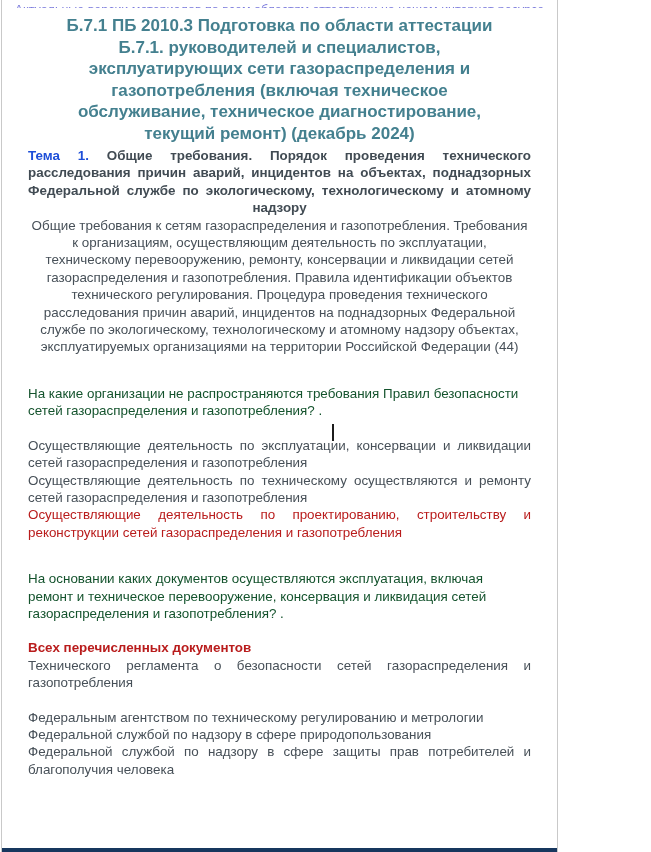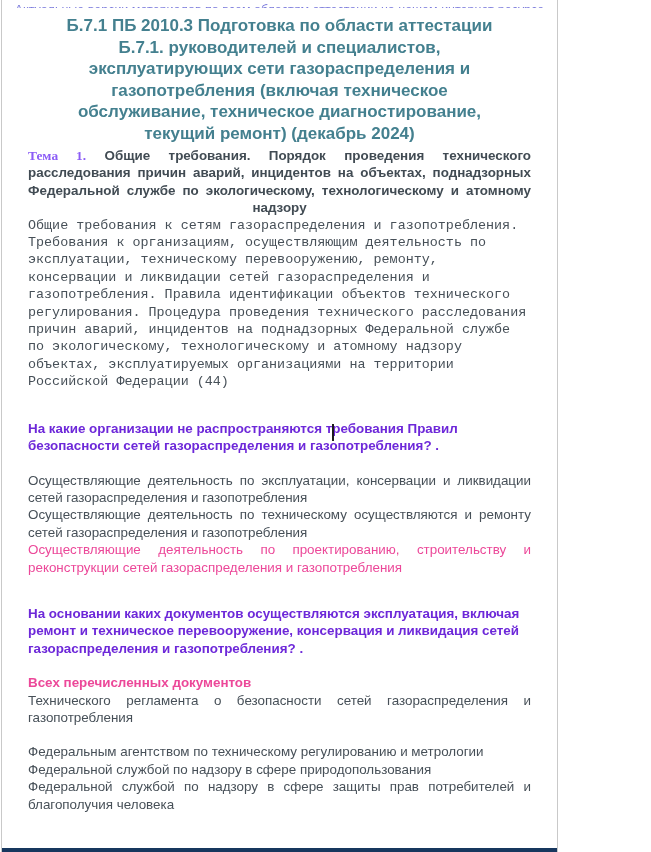--- a/index.html
+++ b/index.html
@@ -25,28 +25,28 @@
     font-size:17px;line-height:21.5px;color:#44808f;
   }
   .subtitle{
     text-align:center;font-weight:bold;font-size:13.6px;line-height:18px;
     color:#343a40;margin:0 0 9px 0;
   }
   .theme{
     font-weight:bold;color:#414b53;text-align:justify;text-align-last:center;
     margin:0;
   }
-  .theme .lead{color:#8b5cf6;font-family:Liberation Serif, serif;}
-  .desc{margin:0;text-align:left;font-family:Liberation Mono, monospace;}
+  .theme .lead{color:#1d4ed8;}
+  .desc{margin:0;text-align:center;}
   .question{
-    font-weight:bold;color:#6d28d9;margin:29px 0 0 0;text-align:left;
+    font-weight:normal;color:#14532d;margin:29px 0 0 0;text-align:left;
   }
   .answers{margin-top:17px;}
   .answers p{margin:0;text-align:justify;}
-  .answers p.correct{color:#ec4899;}
+  .answers p.correct{color:#b91c1c;}
   .answers p.bold{font-weight:bold;}
   .caret{
     position:absolute;left:330px;top:424px;width:1.5px;height:17px;
     background:#1c1c1c;
   }
   .footer-bar{
     position:absolute;left:0;bottom:0;width:100%;height:4px;background:#17375e;
   }
 </style>
 </head>

